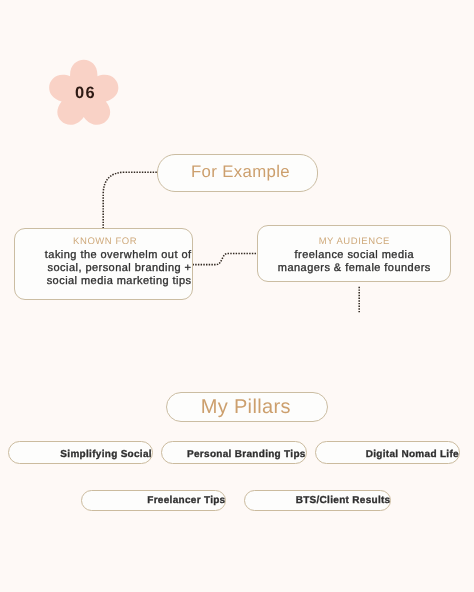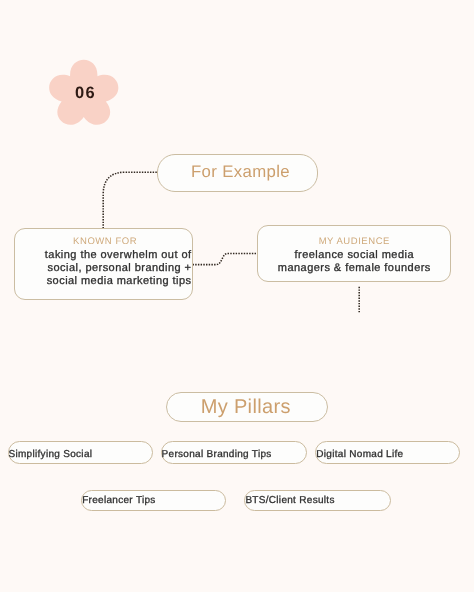--- a/index.html
+++ b/index.html
@@ -34,22 +34,22 @@
     line-height:13px;text-align:center;
     -webkit-text-stroke:0.3px #2F2F2F;
   }
   .pill{
     position:absolute;box-sizing:border-box;
     background:#FDFDFC;border:1px solid #CBBB9E;
     border-radius:999px;
   }
   .pill-lbl{
     position:absolute;left:0;right:0;
-    color:#2F2F2F;font-size:10px;letter-spacing:.3px;text-align:left;
-    white-space:nowrap;line-height:12px;top:6.8px;
+    color:#2F2F2F;font-size:10px;letter-spacing:.3px;text-align:right;
+    white-space:nowrap;line-height:12px;top:6.8px;font-weight:bold;
     -webkit-text-stroke:0.3px #2F2F2F;
   }
   .hdr{
     position:absolute;box-sizing:border-box;
     background:#FDFDFC;border:1px solid #CBBDA2;
     border-radius:18px;
   }
   .hdr-lbl{
     position:absolute;left:0;right:0;
     color:#CC9F6D;font-size:16.8px;letter-spacing:.35px;text-align:center;

